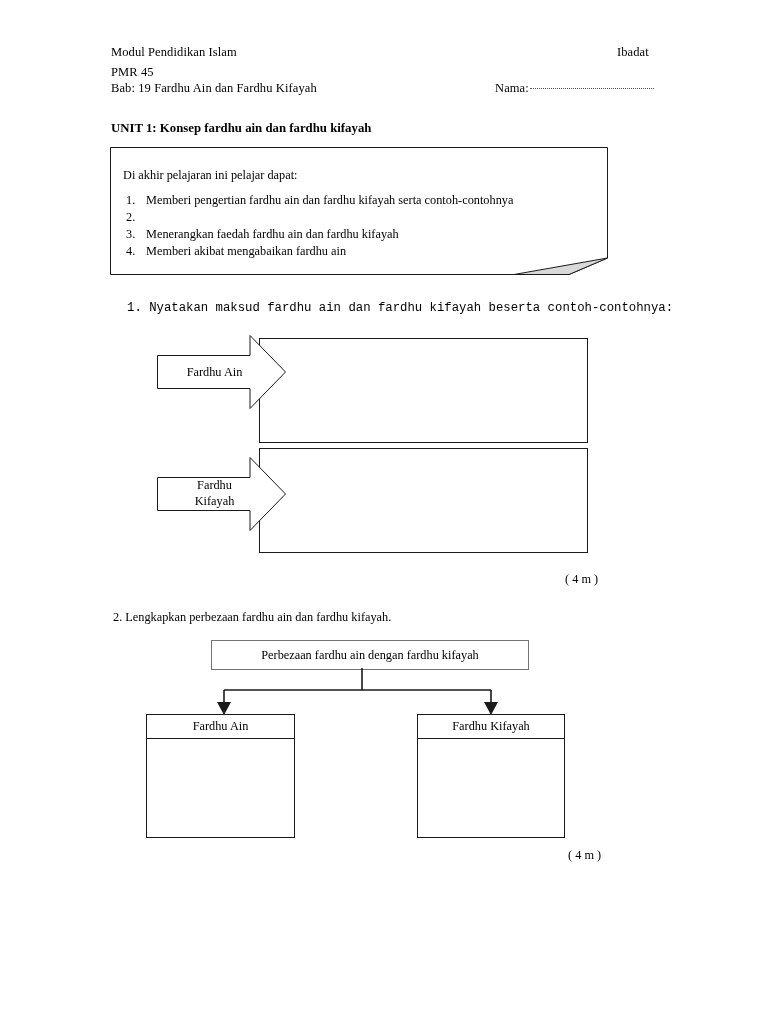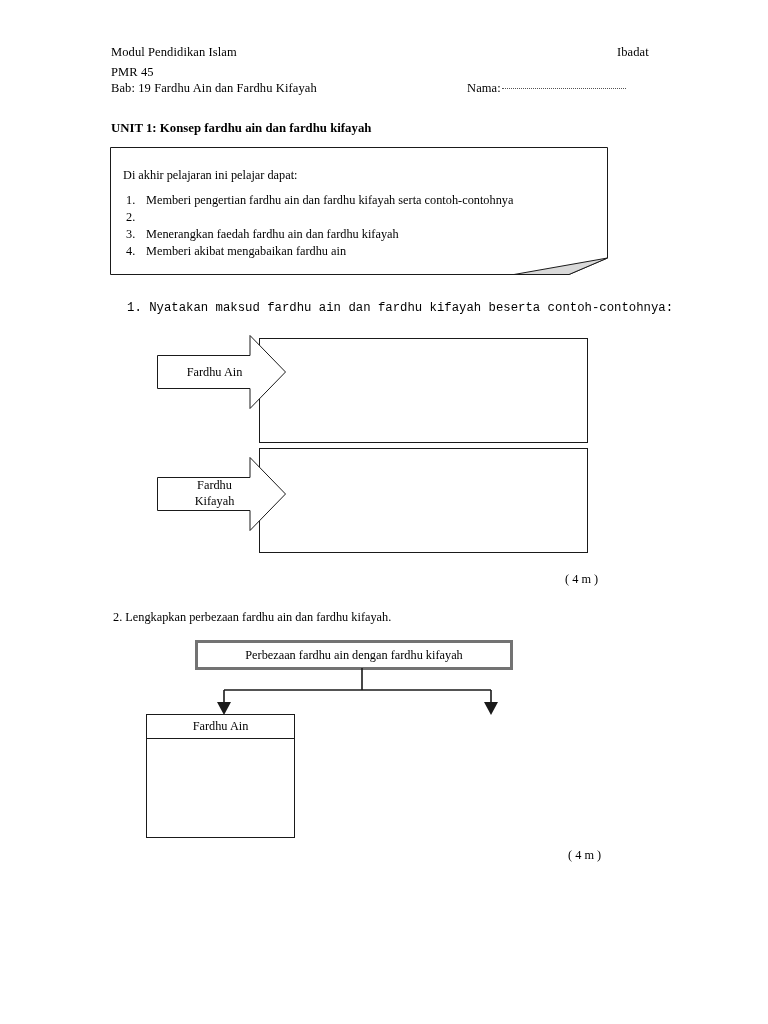--- a/index.html
+++ b/index.html
@@ -27,21 +27,21 @@
     position: absolute;
     font-size: 12.5px;
     line-height: 13px;
     white-space: nowrap;
     letter-spacing: 0.1px;
   }
   #hdr-modul  { left: 111px; top: 46px; }
   #hdr-ibadat { left: 617px; top: 46px; }
   #hdr-pmr    { left: 111px; top: 66px; }
   #hdr-bab    { left: 111px; top: 82px; }
-  #hdr-nama   { left: 467px; top: 82px; }
+  #hdr-nama   { left: 495px; top: 82px; }
 
   .dotline {
     display: inline-block;
     width: 124px;
     border-bottom: 1px dotted #555;
     vertical-align: 3px;
     margin-left: 1px;
   }
 
   #unit-title {
@@ -123,25 +123,25 @@
     text-align: center;
     font-size: 12.3px;
     line-height: 16px;
   }
   #arrow-1 .arrow-label { top: 31px; }
   #arrow-2 .arrow-label { top: 22px; }
 
   
   #fc-head {
     position: absolute;
-    left: 195px;
+    left: 211px;
     top: 640px;
     width: 318px;
     height: 30px;
-    border: 3px solid #737373;
+    border: 1px solid #737373;
     box-sizing: border-box;
     display: flex;
     align-items: center;
     justify-content: center;
     font-size: 12.3px;
   }
   #fc-connectors {
     position: absolute;
     left: 200px;
     top: 668px;
@@ -241,16 +241,20 @@
     <line x1="291" y1="22" x2="291" y2="36" stroke="#1a1a1a" stroke-width="1.6"></line>
     <polygon points="17,34 31,34 24,47" fill="#1a1a1a"></polygon>
     <polygon points="284,34 298,34 291,47" fill="#1a1a1a"></polygon>
   </svg>
 
   <div class="fc-box" id="fc-box-left">
     <div class="fc-box-head">Fardhu Ain</div>
     <div></div>
   </div>
 
+  <div class="fc-box" id="fc-box-right">
+    <div class="fc-box-head">Fardhu Kifayah</div>
+    <div></div>
+  </div>
 
   <div class="marks" id="q2-marks">( 4 m )</div>
 
 </div>
 
 </body></html>

